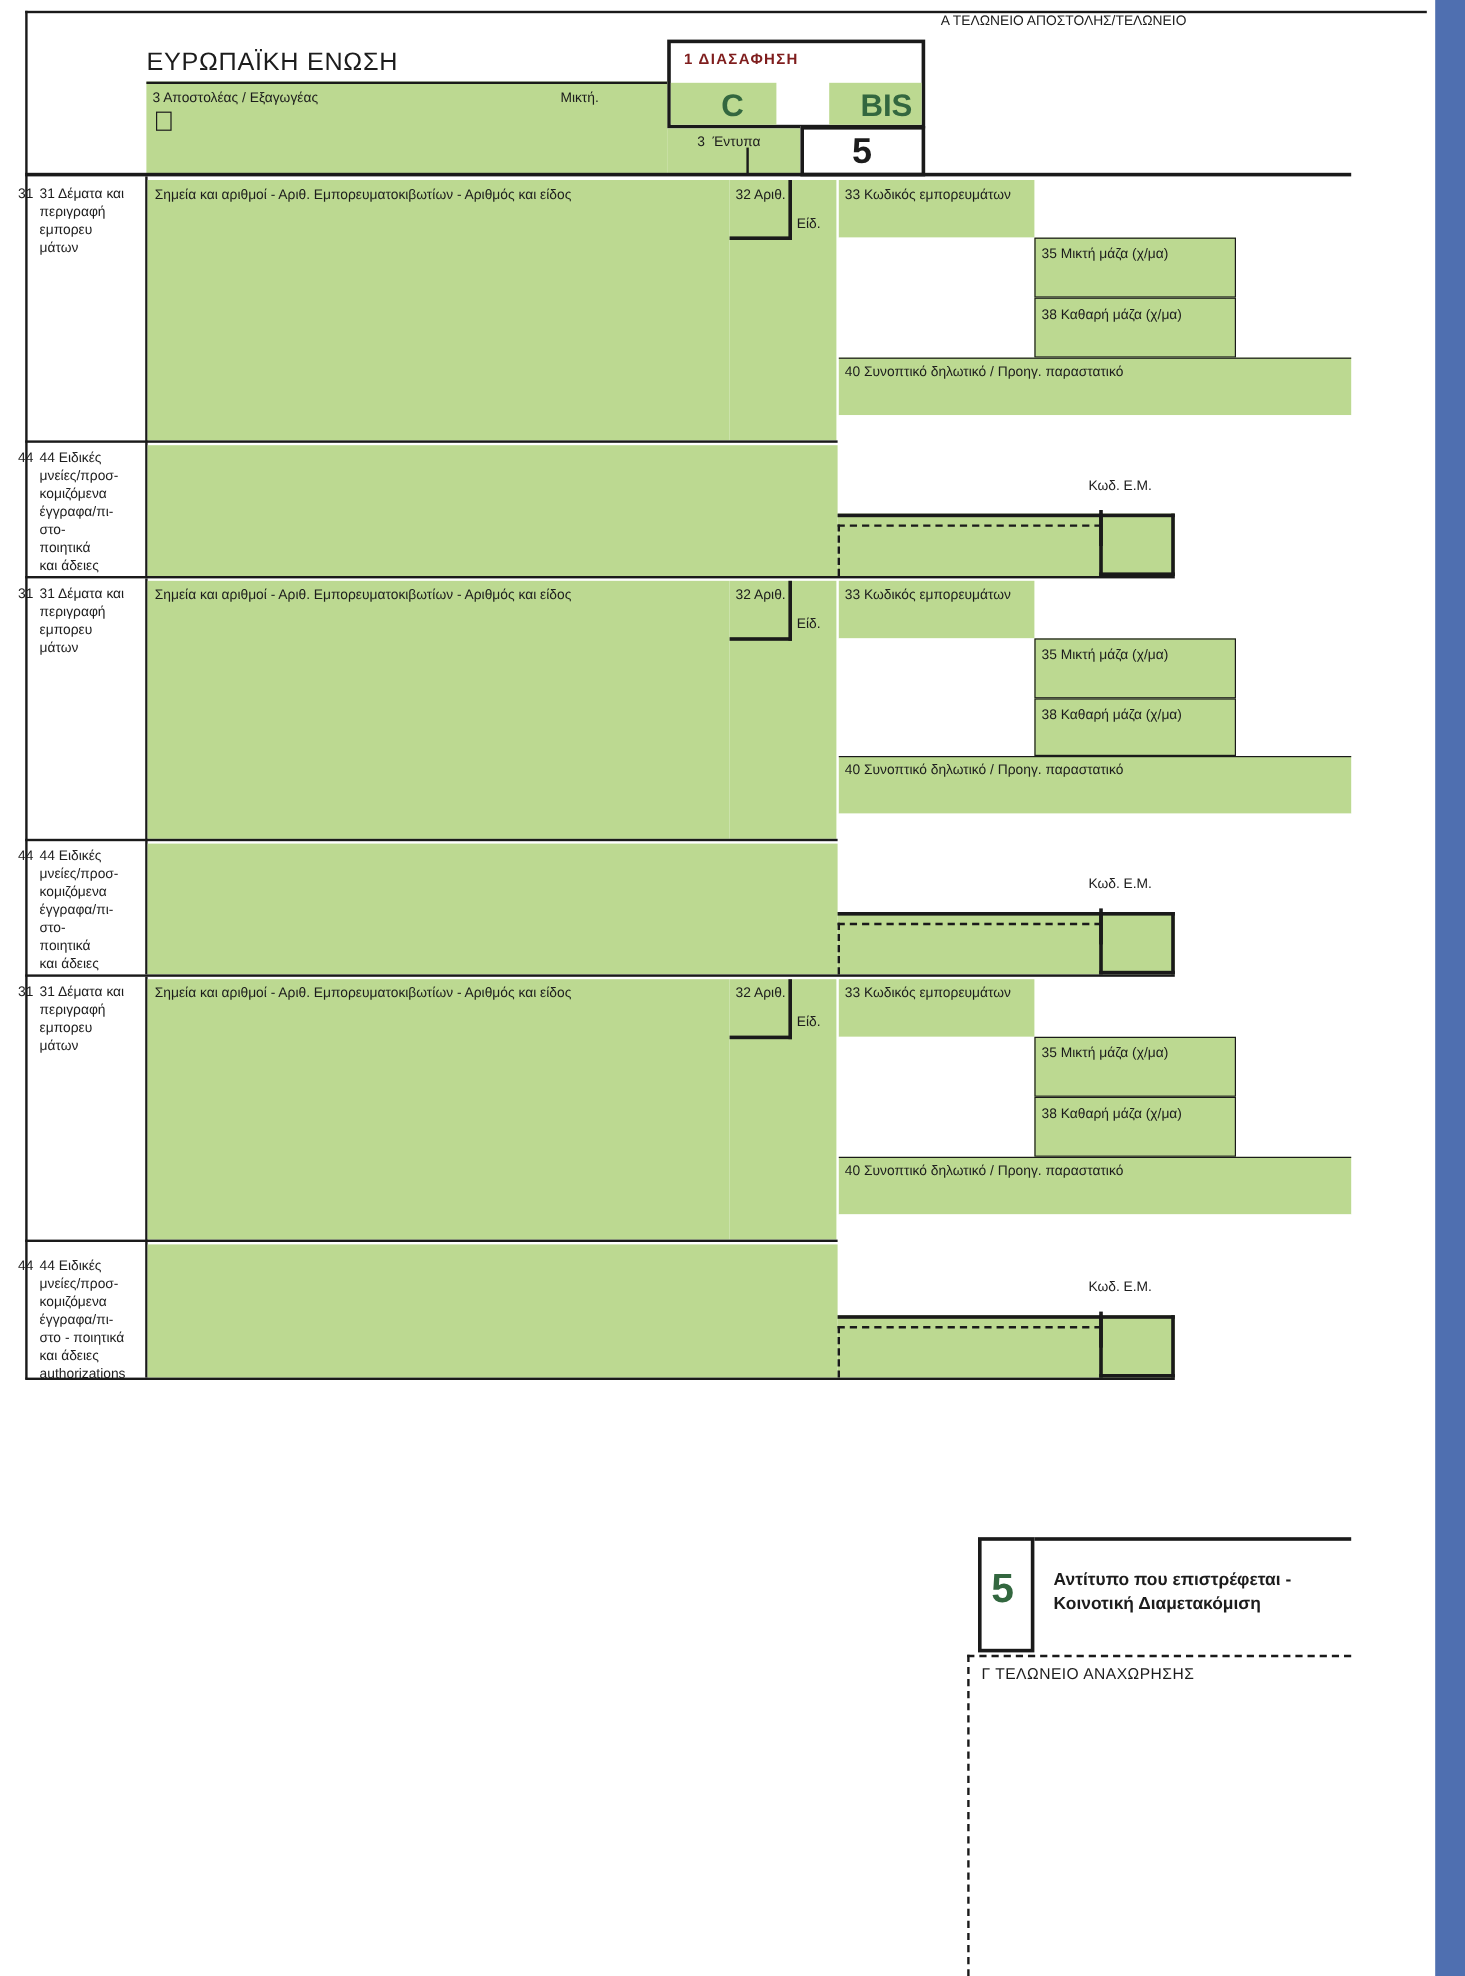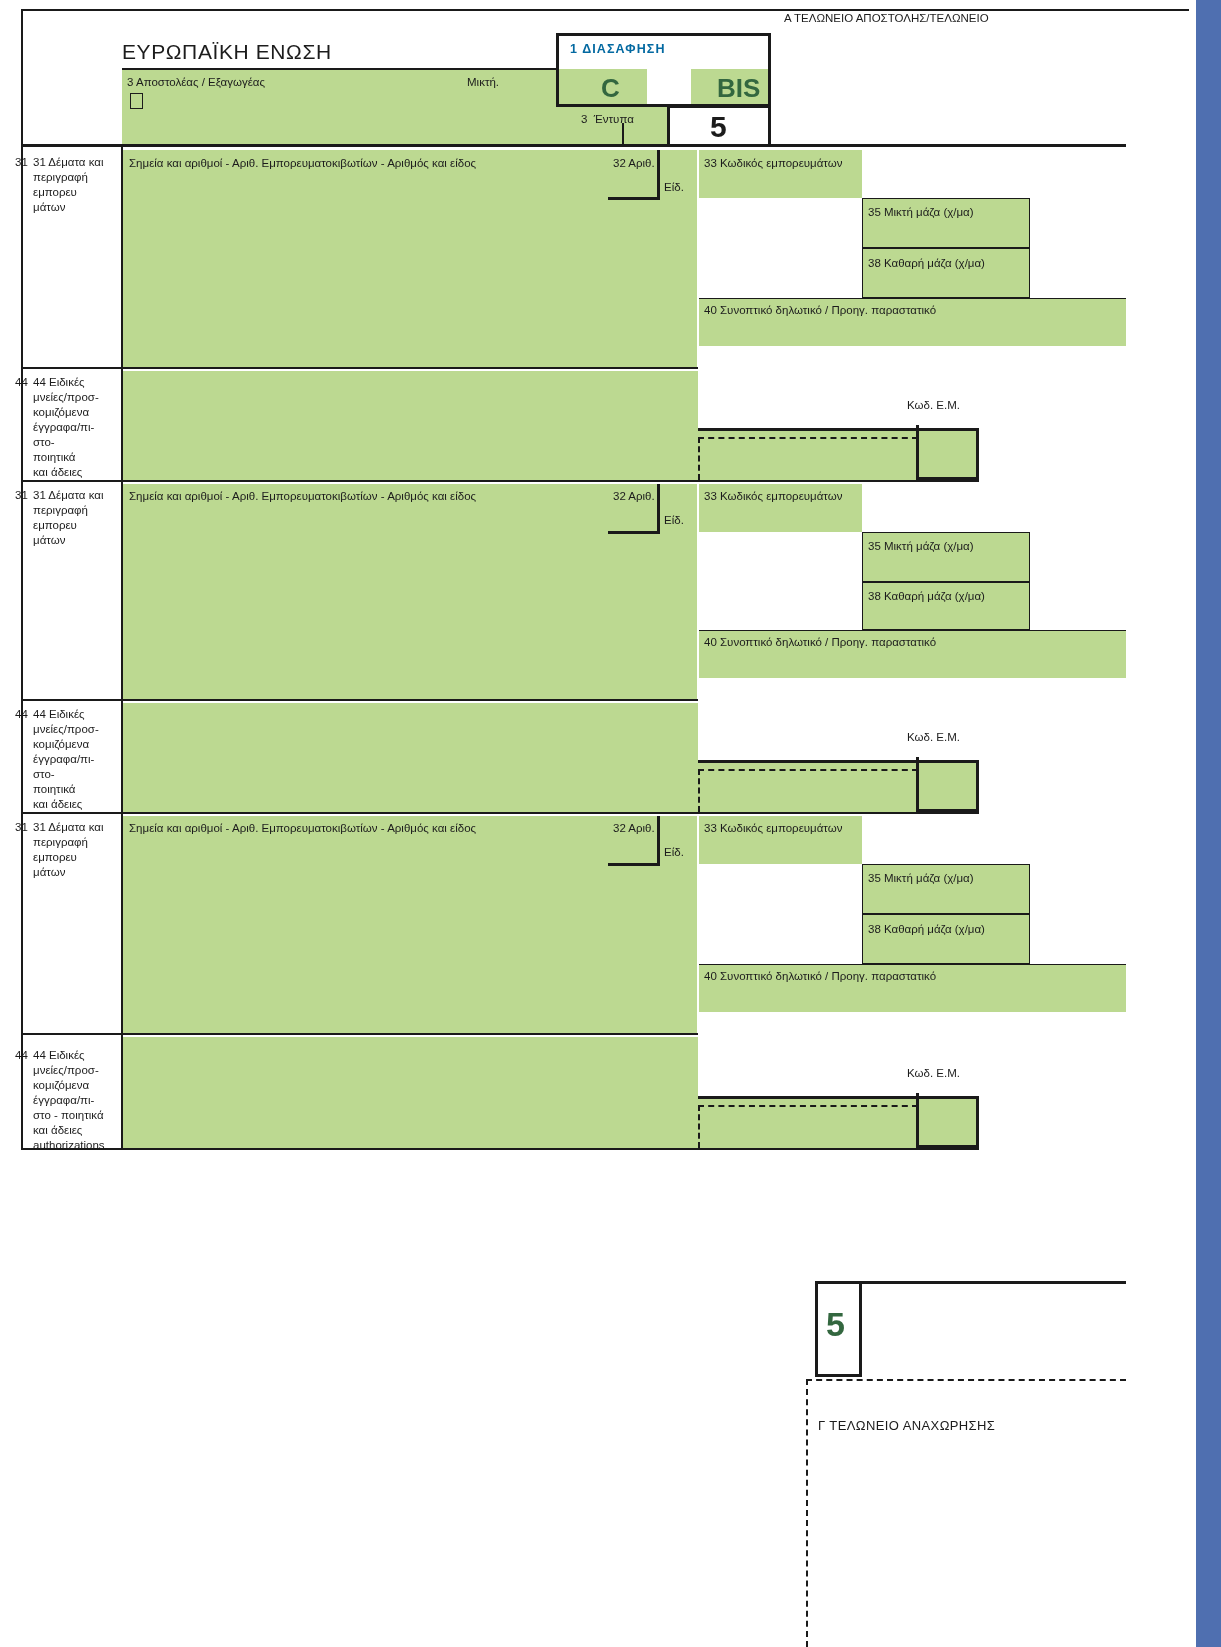--- a/index.html
+++ b/index.html
@@ -18,21 +18,21 @@
   .hr{position:absolute;background:#1a1a1a;}
   .vr{position:absolute;background:#1a1a1a;}
 
   .lbl{position:absolute;font-size:11.5px;color:#1c1c1c;line-height:13px;white-space:pre;}
 
   .title-eu{position:absolute;font-size:21px;letter-spacing:.6px;color:#1c1c1c;font-weight:400;}
 
   .bigtxt{position:absolute;font-size:26px;font-weight:bold;color:#33673f;}
   .num5{position:absolute;font-size:30px;font-weight:bold;color:#1c1c1c;}
 
-  .hdr1{position:absolute;font-size:12.5px;font-weight:bold;letter-spacing:1.1px;color:#0369a1;}
+  .hdr1{position:absolute;font-size:12.5px;font-weight:bold;letter-spacing:1.1px;color:#7f1d1d;}
 
   .fieldcol{position:absolute;font-size:11.5px;line-height:15px;color:#1c1c1c;}
   .fieldcol .n{display:inline-block;width:18px;vertical-align:top;}
   .fieldcol .t{display:inline-block;vertical-align:top;}
 
   .copy5-box{position:absolute;box-sizing:border-box;border:3px solid #1a1a1a;background:#fff;}
   .copy5-num{position:absolute;font-size:34px;font-weight:bold;color:#33673f;}
   .copy5-text{position:absolute;font-size:14.5px;font-weight:bold;color:#1c1c1c;line-height:20px;text-align:center;}
 
   .gamma-label{position:absolute;font-size:13px;color:#1c1c1c;letter-spacing:.4px;}
@@ -218,20 +218,24 @@
     <div class="abs green" style="left:698px;top:1096px;width:281px;height:52px;border-top:3px solid #1a1a1a;"></div>
     <div class="abs" style="left:916px;top:1096px;width:63px;height:52px;border-right:3px solid #1a1a1a;border-left:3px solid #1a1a1a;border-bottom:3px solid #1a1a1a;"></div>
     <div class="lbl" style="left:907px;top:1067px;">Κωδ. Ε.Μ.</div>
     <div class="abs" style="left:916px;top:1093px;width:3px;height:30px;background:#1a1a1a;"></div>
     <div class="abs" style="left:698px;top:1105px;width:220px;height:43px;border-left:2px dashed #1a1a1a;border-top:2px dashed #1a1a1a;"></div>
     <div class="hr" style="left:21px;top:1148px;width:958px;height:2px;"></div>
 
     <div class="hr" style="left:815px;top:1281px;width:311px;height:3px;"></div>
     <div class="copy5-box" style="left:815px;top:1281px;width:47px;height:96px;"></div>
     <div class="copy5-num" style="left:826px;top:1305px;">5</div>
+    <div class="copy5-text" style="left:878px;top:1307px;width:260px;text-align:left;">
+      <div>Αντίτυπο που επιστρέφεται -</div>
+      <div>Κοινοτική Διαμετακόμιση</div>
+    </div>
 
     <div class="abs" style="left:806px;top:1379px;width:320px;height:268px;border-top:2px dashed #1a1a1a;border-left:2px dashed #1a1a1a;"></div>
-    <div class="gamma-label" style="left:818px;top:1418px;">Γ  ΤΕΛΩΝΕΙΟ ΑΝΑΧΩΡΗΣΗΣ</div>
+    <div class="gamma-label" style="left:818px;top:1387px;">Γ  ΤΕΛΩΝΕΙΟ ΑΝΑΧΩΡΗΣΗΣ</div>
 
   </div>
 
   <div class="blue-band"></div>
 </div>
 
 </body></html>

